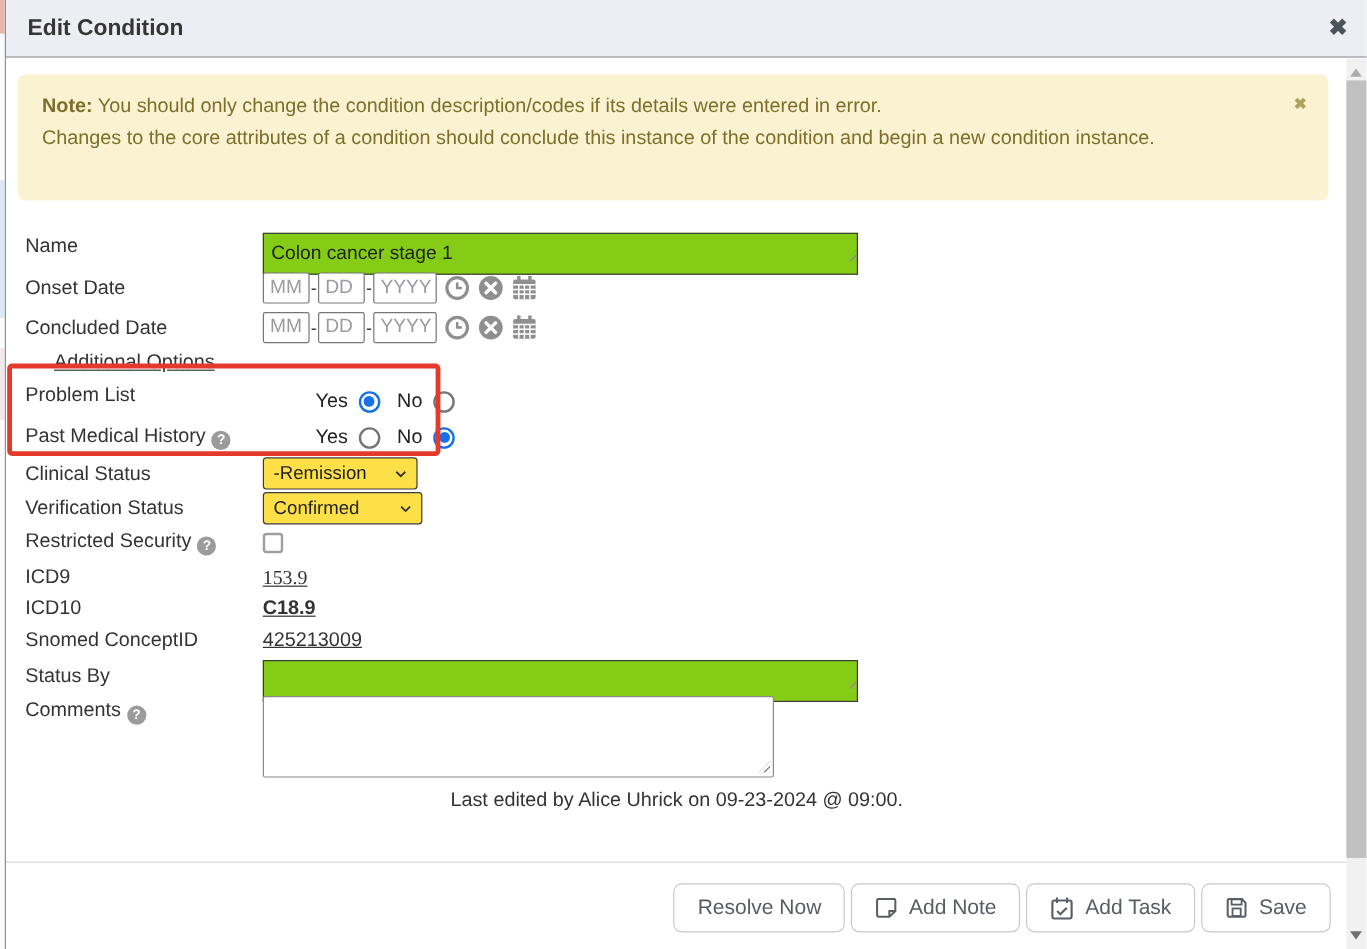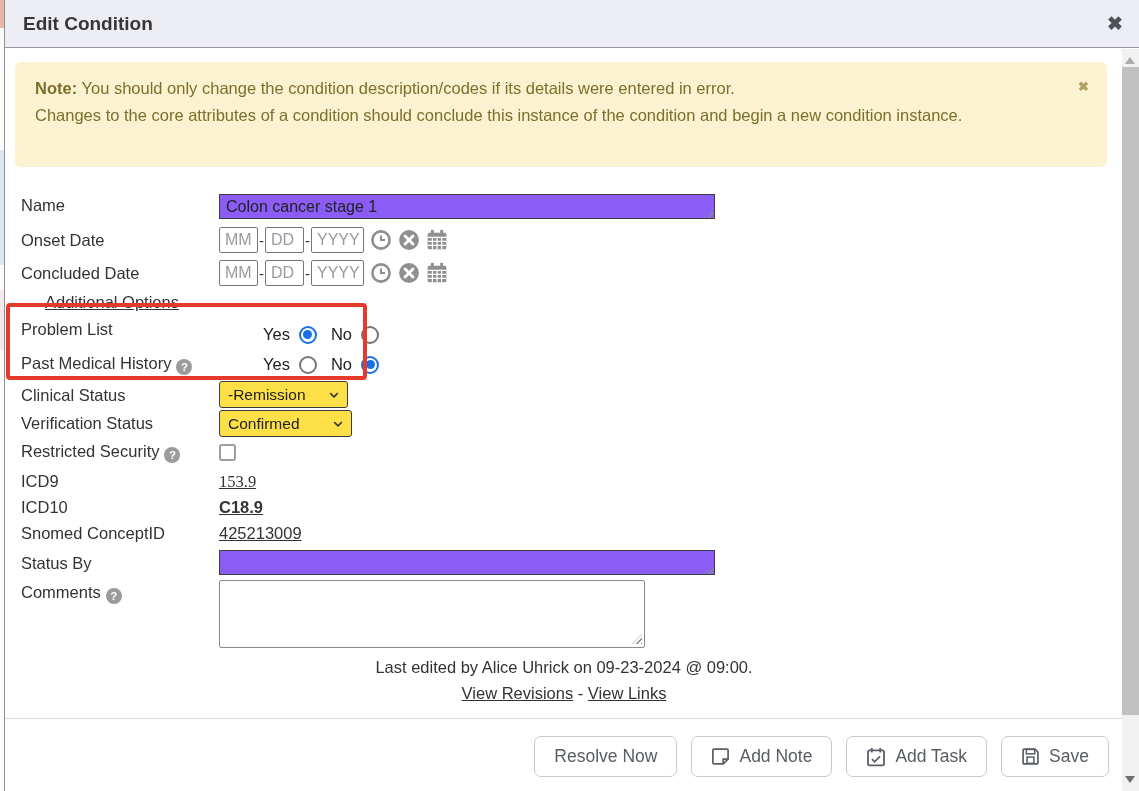--- a/index.html
+++ b/index.html
@@ -54,23 +54,23 @@
     border-top:7px solid #6f6f6f; }
 
   
   .flabel { position:absolute; left:16px; font-size:16.5px; color:#333; white-space:nowrap; }
   .help {
     display:inline-block; width:16px; height:16px; margin-left:5px; vertical-align:-2px;
     background:#9b9b9b; color:#fff; border-radius:50%an; border-radius:50%;
     font-size:11.5px; font-weight:bold; text-align:center; line-height:16px;
   }
   .txt-input {
-    position:absolute; left:214px; height:25px; width:496px;
+    position:absolute; left:214px; height:35px; width:496px;
     border:1px solid #3c3c3c; font-size:16px; font-family:"Liberation Sans",sans-serif;
-    color:#222; padding:0 6px; background:#8b5cf6; outline:none;
+    color:#222; padding:0 6px; background:#84cc16; outline:none;
   }
   .grip {
     position:absolute; width:10px; height:10px; pointer-events:none;
     background:repeating-linear-gradient(135deg, rgba(0,0,0,0) 0 2.2px, #8d8d8d 2.2px 3.6px);
     clip-path:polygon(100% 0, 100% 100%, 0 100%);
   }
   .date-row { position:absolute; left:214px; display:flex; align-items:center; }
   .date-in {
     height:26px; border:1px solid #767676; border-radius:2px; font-size:16px;
     font-family:"Liberation Sans",sans-serif; padding:0 0 0 5px; color:#222; outline:none;
@@ -111,21 +111,21 @@
   .comments-box {
     position:absolute; left:214px; top:580px; width:426px; height:68px;
     border:1px solid #8a8a8a; border-radius:2px; background:#fff;
     font-family:"Liberation Sans",sans-serif; font-size:15px; padding:4px 6px; resize:none; outline:none;
   }
 
   .center-line { position:absolute; left:0; width:1118px; text-align:center; font-size:16.5px; color:#333; }
 
   .divider { position:absolute; left:0; top:718px; width:1118px; border-top:1px solid #d9d9d9; }
 
-  .btn-row { position:absolute; top:736px; right:30px; display:flex; gap:14px; }
+  .btn-row { position:absolute; top:736px; right:30px; display:flex; gap:5px; }
   .btn {
     height:41px; background:#fff; border:1px solid #c9c9c9; border-radius:7px;
     display:flex; align-items:center; gap:9px; padding:0 19px;
     font-size:17.5px; color:#585c63; cursor:pointer; font-family:"Liberation Sans",sans-serif;
   }
   .btn svg { flex:0 0 auto; }
 
   
   .annotation {
     position:absolute; left:1px; top:303px; width:361px; height:77px;
@@ -275,25 +275,20 @@
     <input class="txt-input" style="top: 550px;" value="">
     <div class="grip" style="left:699px; top:564px;"></div>
 
     <div class="flabel" style="top:583px;">
       <span>Comments</span><span class="help">?</span>
     </div>
     <textarea class="comments-box" style=""></textarea>
     <div class="grip" style="left:627px; top:634px;"></div>
 
     <div class="center-line" style="top:658px;">Last edited by Alice Uhrick on 09-23-2024 @ 09:00.</div>
-    <div class="center-line" style="top:684px;">
-      <span class="link">View Revisions</span>
-      <span>-</span>
-      <span class="link">View Links</span>
-    </div>
 
     <div class="divider"></div>
 
     <div class="btn-row">
       <button class="btn">
         <span>Resolve Now</span>
       </button>
       <button class="btn">
         <svg width="19" height="19" viewBox="0 0 20 20">
             <path d="M3.2 2.2 h13.6 a1.2 1.2 0 0 1 1.2 1.2 v9.4 l-5.2 5 h-9.6 a1.2 1.2 0 0 1 -1.2 -1.2 v-13.2 a1.2 1.2 0 0 1 1.2 -1.2 z" fill="none" stroke="#5a5e66" stroke-width="1.8"></path>

